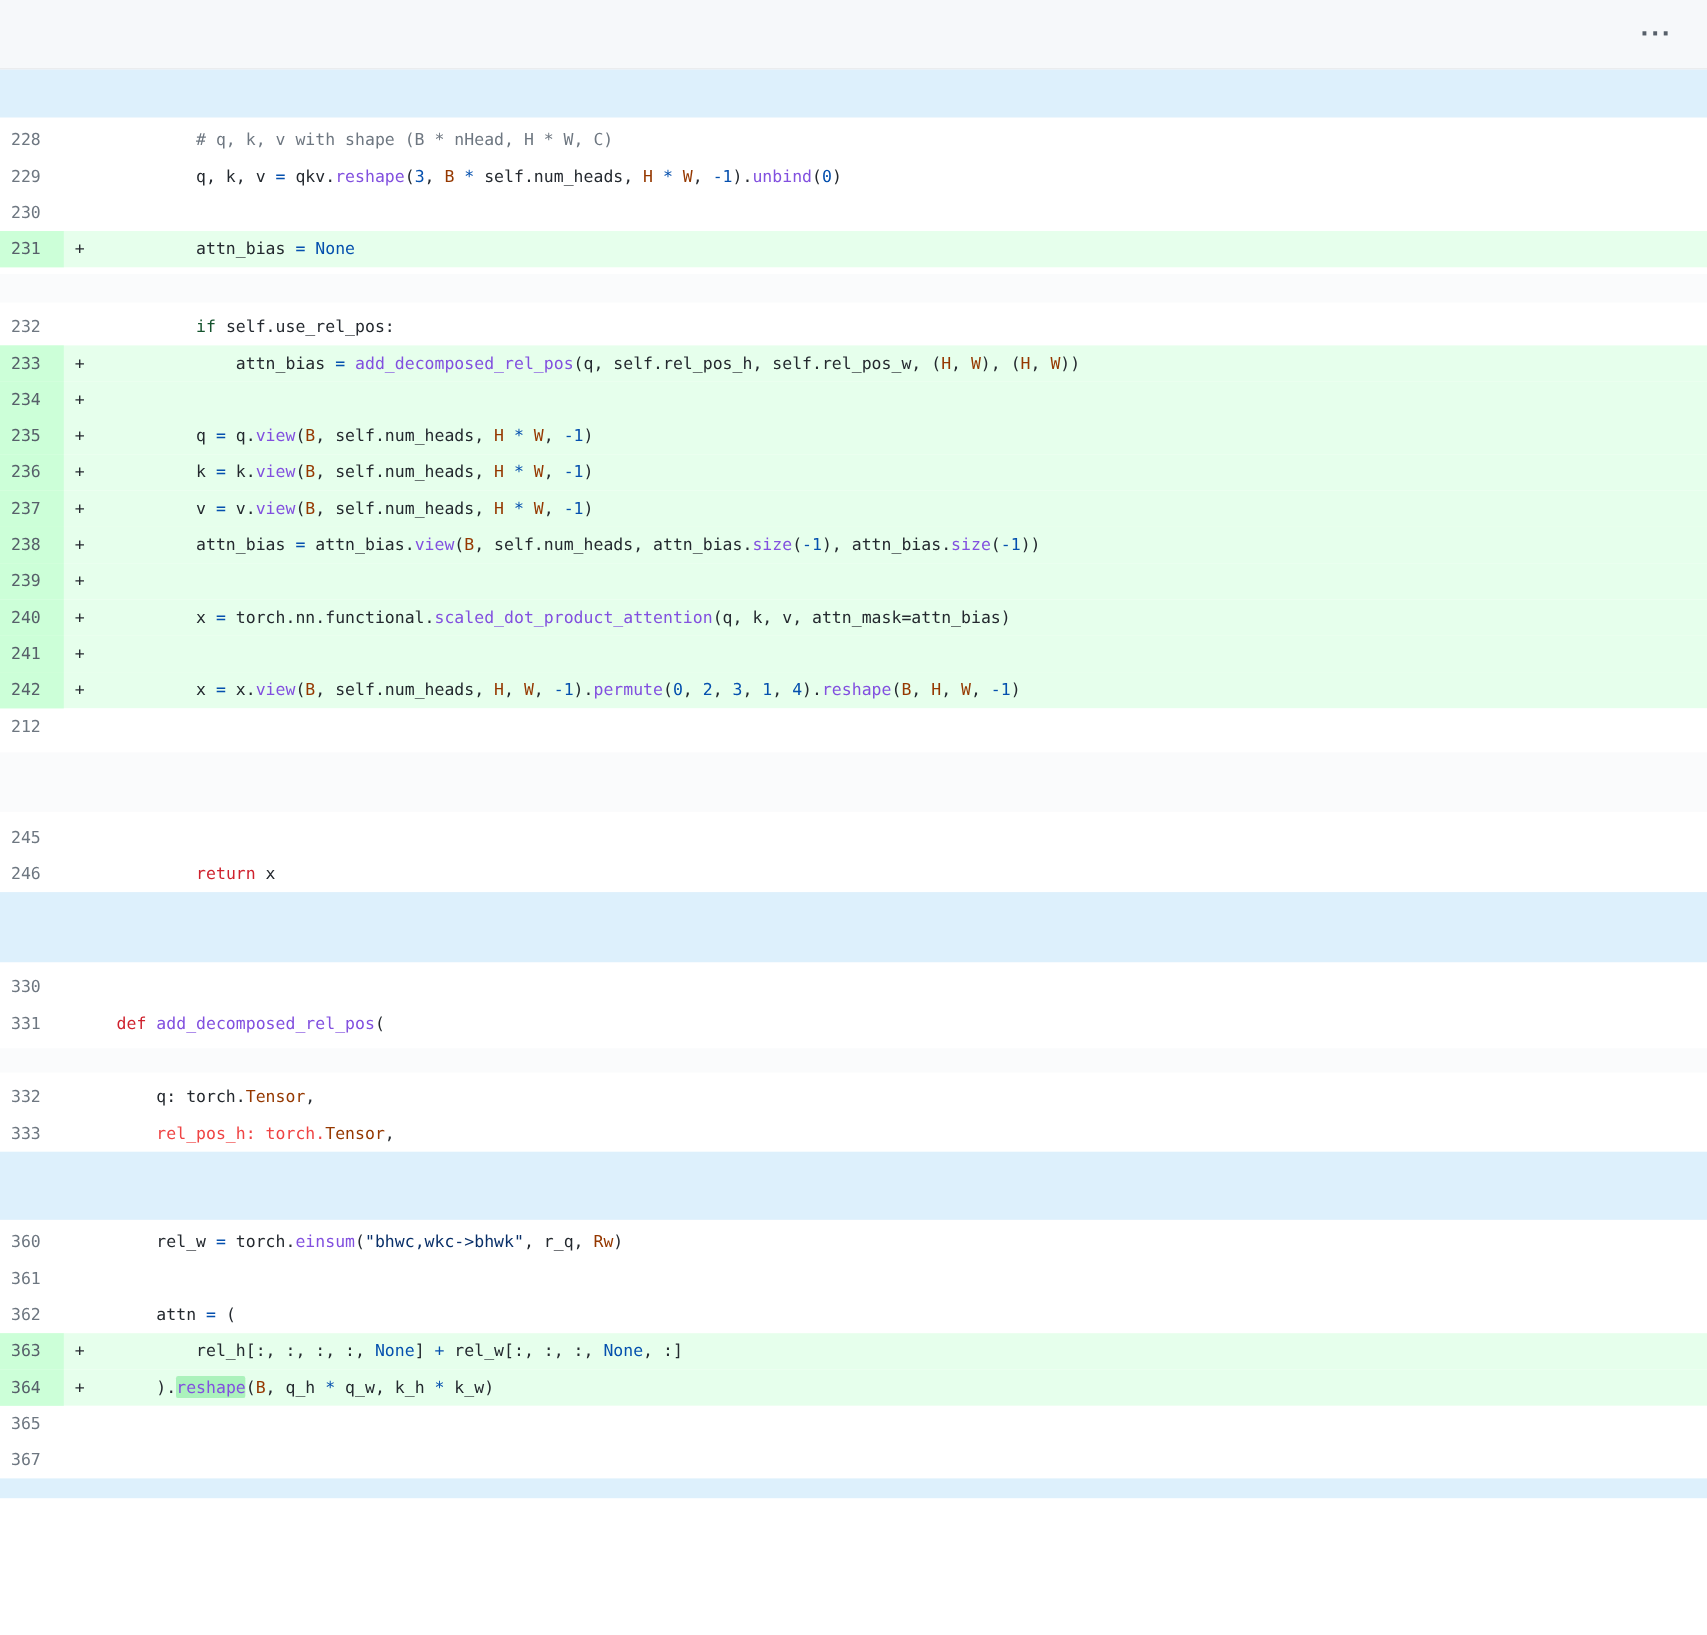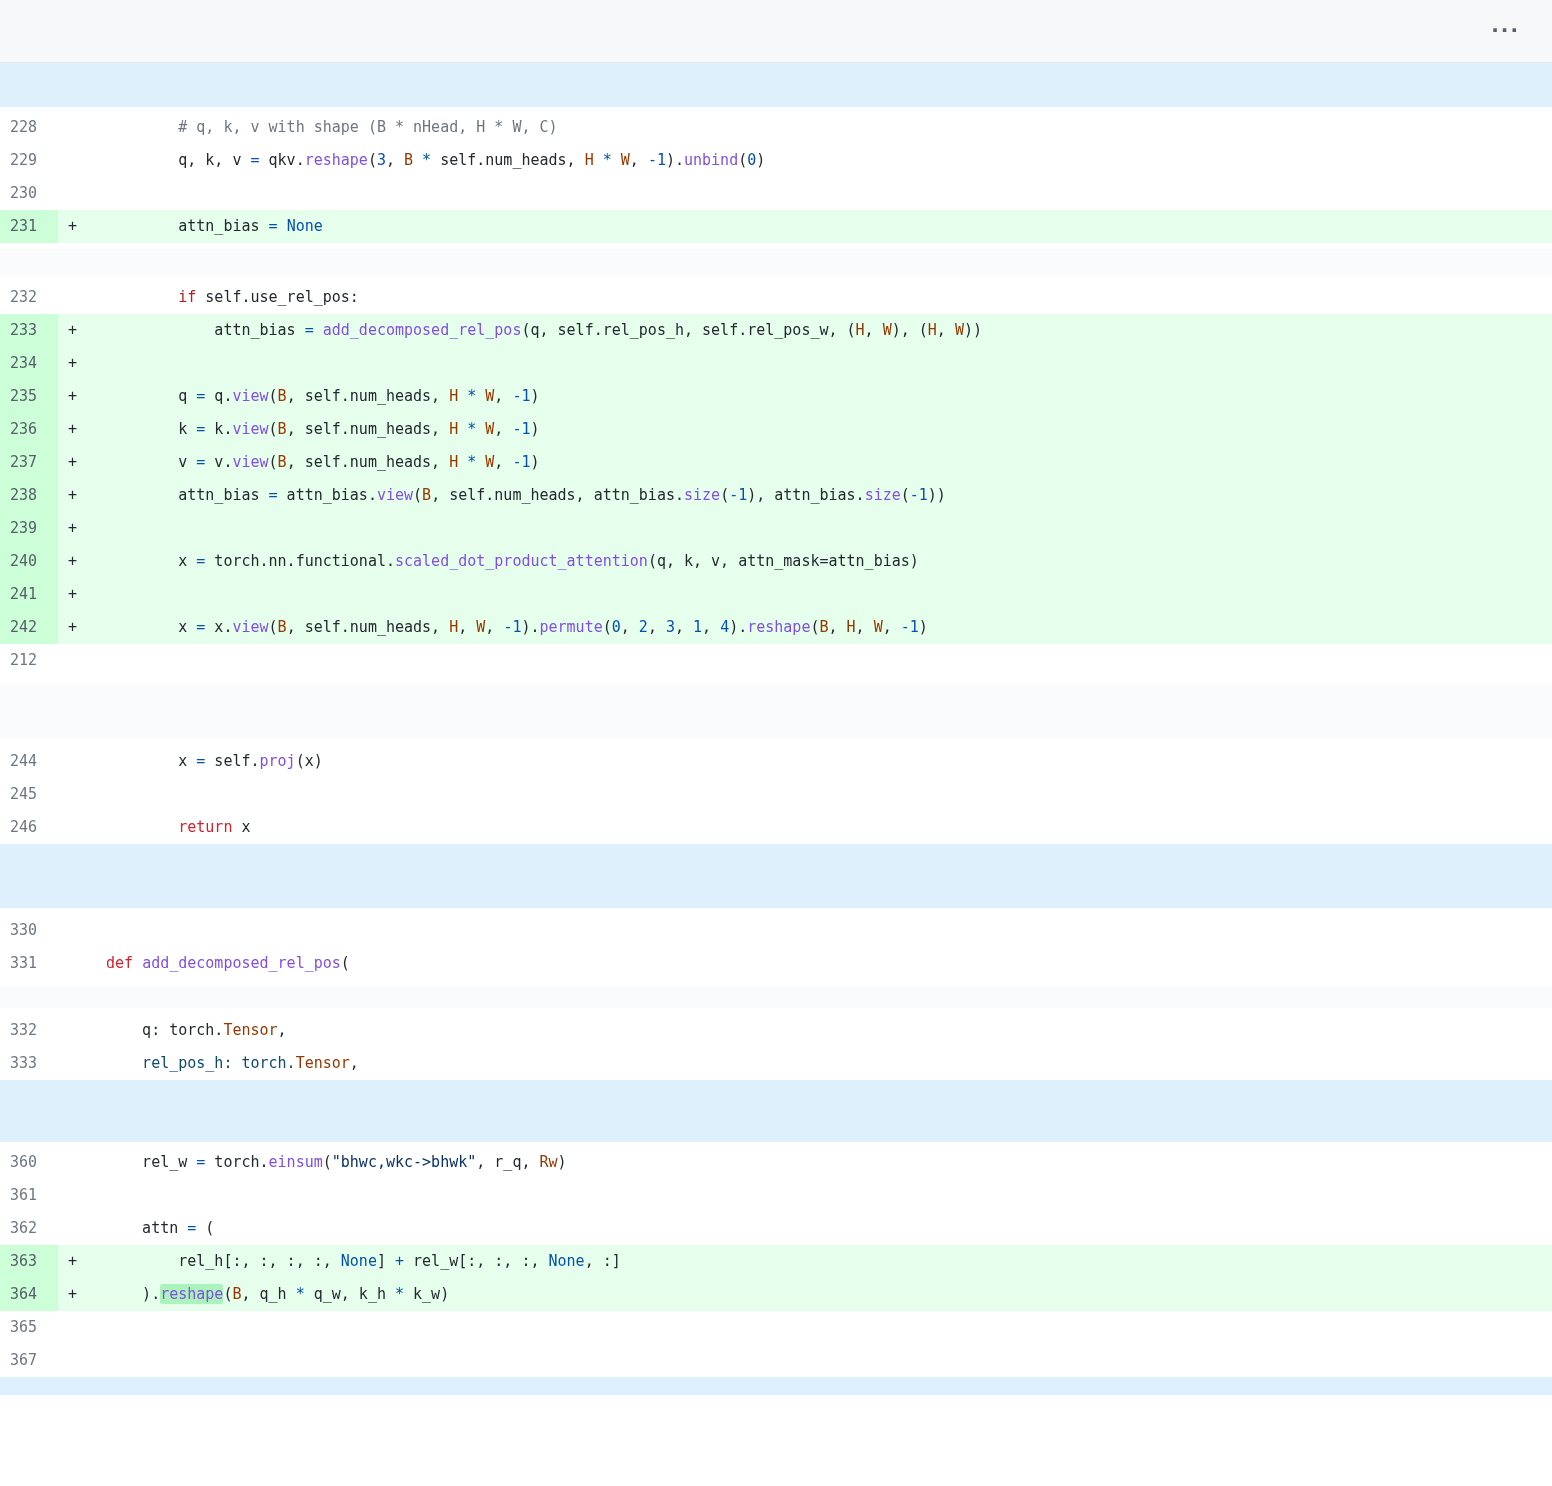--- a/index.html
+++ b/index.html
@@ -86,43 +86,42 @@
     <button class="kebab">···</button>
   </div>
   <div class="rows">
       <button class="expander" style="height: 44px; background: rgb(221, 240, 252);"></button>
       <div class="gap" style="height: 4px;"></div>
       <div class="row"><div class="num">228</div><div class="mark"></div><div class="code"><span style="color: rgb(110, 119, 129);">        # q, k, v with shape (B * nHead, H * W, C)</span></div></div>
       <div class="row"><div class="num">229</div><div class="mark"></div><div class="code"><span style="color: rgb(36, 41, 47);">        q, k, v </span><span style="color: rgb(5, 80, 174);">=</span><span style="color: rgb(36, 41, 47);"> qkv.</span><span style="color: rgb(130, 80, 223);">reshape</span><span style="color: rgb(36, 41, 47);">(</span><span style="color: rgb(5, 80, 174);">3</span><span style="color: rgb(36, 41, 47);">, </span><span style="color: rgb(149, 56, 0);">B</span><span style="color: rgb(36, 41, 47);"> </span><span style="color: rgb(5, 80, 174);">*</span><span style="color: rgb(36, 41, 47);"> self.num_heads, </span><span style="color: rgb(149, 56, 0);">H</span><span style="color: rgb(36, 41, 47);"> </span><span style="color: rgb(5, 80, 174);">*</span><span style="color: rgb(36, 41, 47);"> </span><span style="color: rgb(149, 56, 0);">W</span><span style="color: rgb(36, 41, 47);">, </span><span style="color: rgb(5, 80, 174);">-1</span><span style="color: rgb(36, 41, 47);">).</span><span style="color: rgb(130, 80, 223);">unbind</span><span style="color: rgb(36, 41, 47);">(</span><span style="color: rgb(5, 80, 174);">0</span><span style="color: rgb(36, 41, 47);">)</span></div></div>
       <div class="row"><div class="num">230</div><div class="mark"></div><div class="code"></div></div>
       <div class="row added"><div class="num">231</div><div class="mark">+</div><div class="code"><span style="color: rgb(36, 41, 47);">        attn_bias </span><span style="color: rgb(5, 80, 174);">=</span><span style="color: rgb(36, 41, 47);"> </span><span style="color: rgb(5, 80, 174);">None</span></div></div>
       <div class="spacer" style="height: 26px; margin: 6px 0px; background: rgb(250, 251, 252);"></div>
-      <div class="row"><div class="num">232</div><div class="mark"></div><div class="code"><span style="color: rgb(36, 41, 47);">        </span><span style="color: #b91c1c;">if</span><span style="color: rgb(36, 41, 47);"> self.use_rel_pos:</span></div></div>
+      <div class="row"><div class="num">232</div><div class="mark"></div><div class="code"><span style="color: rgb(36, 41, 47);">        </span><span style="color: #14532d;">if</span><span style="color: rgb(36, 41, 47);"> self.use_rel_pos:</span></div></div>
       <div class="row added"><div class="num">233</div><div class="mark">+</div><div class="code"><span style="color: rgb(36, 41, 47);">            attn_bias </span><span style="color: rgb(5, 80, 174);">=</span><span style="color: rgb(36, 41, 47);"> </span><span style="color: rgb(130, 80, 223);">add_decomposed_rel_pos</span><span style="color: rgb(36, 41, 47);">(q, self.rel_pos_h, self.rel_pos_w, (</span><span style="color: rgb(149, 56, 0);">H</span><span style="color: rgb(36, 41, 47);">, </span><span style="color: rgb(149, 56, 0);">W</span><span style="color: rgb(36, 41, 47);">), (</span><span style="color: rgb(149, 56, 0);">H</span><span style="color: rgb(36, 41, 47);">, </span><span style="color: rgb(149, 56, 0);">W</span><span style="color: rgb(36, 41, 47);">))</span></div></div>
       <div class="row added"><div class="num">234</div><div class="mark">+</div><div class="code"></div></div>
       <div class="row added"><div class="num">235</div><div class="mark">+</div><div class="code"><span style="color: rgb(36, 41, 47);">        q </span><span style="color: rgb(5, 80, 174);">=</span><span style="color: rgb(36, 41, 47);"> q.</span><span style="color: rgb(130, 80, 223);">view</span><span style="color: rgb(36, 41, 47);">(</span><span style="color: rgb(149, 56, 0);">B</span><span style="color: rgb(36, 41, 47);">, self.num_heads, </span><span style="color: rgb(149, 56, 0);">H</span><span style="color: rgb(36, 41, 47);"> </span><span style="color: rgb(5, 80, 174);">*</span><span style="color: rgb(36, 41, 47);"> </span><span style="color: rgb(149, 56, 0);">W</span><span style="color: rgb(36, 41, 47);">, </span><span style="color: rgb(5, 80, 174);">-1</span><span style="color: rgb(36, 41, 47);">)</span></div></div>
       <div class="row added"><div class="num">236</div><div class="mark">+</div><div class="code"><span style="color: rgb(36, 41, 47);">        k </span><span style="color: rgb(5, 80, 174);">=</span><span style="color: rgb(36, 41, 47);"> k.</span><span style="color: rgb(130, 80, 223);">view</span><span style="color: rgb(36, 41, 47);">(</span><span style="color: rgb(149, 56, 0);">B</span><span style="color: rgb(36, 41, 47);">, self.num_heads, </span><span style="color: rgb(149, 56, 0);">H</span><span style="color: rgb(36, 41, 47);"> </span><span style="color: rgb(5, 80, 174);">*</span><span style="color: rgb(36, 41, 47);"> </span><span style="color: rgb(149, 56, 0);">W</span><span style="color: rgb(36, 41, 47);">, </span><span style="color: rgb(5, 80, 174);">-1</span><span style="color: rgb(36, 41, 47);">)</span></div></div>
       <div class="row added"><div class="num">237</div><div class="mark">+</div><div class="code"><span style="color: rgb(36, 41, 47);">        v </span><span style="color: rgb(5, 80, 174);">=</span><span style="color: rgb(36, 41, 47);"> v.</span><span style="color: rgb(130, 80, 223);">view</span><span style="color: rgb(36, 41, 47);">(</span><span style="color: rgb(149, 56, 0);">B</span><span style="color: rgb(36, 41, 47);">, self.num_heads, </span><span style="color: rgb(149, 56, 0);">H</span><span style="color: rgb(36, 41, 47);"> </span><span style="color: rgb(5, 80, 174);">*</span><span style="color: rgb(36, 41, 47);"> </span><span style="color: rgb(149, 56, 0);">W</span><span style="color: rgb(36, 41, 47);">, </span><span style="color: rgb(5, 80, 174);">-1</span><span style="color: rgb(36, 41, 47);">)</span></div></div>
       <div class="row added"><div class="num">238</div><div class="mark">+</div><div class="code"><span style="color: rgb(36, 41, 47);">        attn_bias </span><span style="color: rgb(5, 80, 174);">=</span><span style="color: rgb(36, 41, 47);"> attn_bias.</span><span style="color: rgb(130, 80, 223);">view</span><span style="color: rgb(36, 41, 47);">(</span><span style="color: rgb(149, 56, 0);">B</span><span style="color: rgb(36, 41, 47);">, self.num_heads, attn_bias.</span><span style="color: rgb(130, 80, 223);">size</span><span style="color: rgb(36, 41, 47);">(</span><span style="color: rgb(5, 80, 174);">-1</span><span style="color: rgb(36, 41, 47);">), attn_bias.</span><span style="color: rgb(130, 80, 223);">size</span><span style="color: rgb(36, 41, 47);">(</span><span style="color: rgb(5, 80, 174);">-1</span><span style="color: rgb(36, 41, 47);">))</span></div></div>
       <div class="row added"><div class="num">239</div><div class="mark">+</div><div class="code"></div></div>
       <div class="row added"><div class="num">240</div><div class="mark">+</div><div class="code"><span style="color: rgb(36, 41, 47);">        x </span><span style="color: rgb(5, 80, 174);">=</span><span style="color: rgb(36, 41, 47);"> torch.nn.functional.</span><span style="color: rgb(130, 80, 223);">scaled_dot_product_attention</span><span style="color: rgb(36, 41, 47);">(q, k, v, attn_mask=attn_bias)</span></div></div>
       <div class="row added"><div class="num">241</div><div class="mark">+</div><div class="code"></div></div>
       <div class="row added"><div class="num">242</div><div class="mark">+</div><div class="code"><span style="color: rgb(36, 41, 47);">        x </span><span style="color: rgb(5, 80, 174);">=</span><span style="color: rgb(36, 41, 47);"> x.</span><span style="color: rgb(130, 80, 223);">view</span><span style="color: rgb(36, 41, 47);">(</span><span style="color: rgb(149, 56, 0);">B</span><span style="color: rgb(36, 41, 47);">, self.num_heads, </span><span style="color: rgb(149, 56, 0);">H</span><span style="color: rgb(36, 41, 47);">, </span><span style="color: rgb(149, 56, 0);">W</span><span style="color: rgb(36, 41, 47);">, </span><span style="color: rgb(5, 80, 174);">-1</span><span style="color: rgb(36, 41, 47);">).</span><span style="color: rgb(130, 80, 223);">permute</span><span style="color: rgb(36, 41, 47);">(</span><span style="color: rgb(5, 80, 174);">0</span><span style="color: rgb(36, 41, 47);">, </span><span style="color: rgb(5, 80, 174);">2</span><span style="color: rgb(36, 41, 47);">, </span><span style="color: rgb(5, 80, 174);">3</span><span style="color: rgb(36, 41, 47);">, </span><span style="color: rgb(5, 80, 174);">1</span><span style="color: rgb(36, 41, 47);">, </span><span style="color: rgb(5, 80, 174);">4</span><span style="color: rgb(36, 41, 47);">).</span><span style="color: rgb(130, 80, 223);">reshape</span><span style="color: rgb(36, 41, 47);">(</span><span style="color: rgb(149, 56, 0);">B</span><span style="color: rgb(36, 41, 47);">, </span><span style="color: rgb(149, 56, 0);">H</span><span style="color: rgb(36, 41, 47);">, </span><span style="color: rgb(149, 56, 0);">W</span><span style="color: rgb(36, 41, 47);">, </span><span style="color: rgb(5, 80, 174);">-1</span><span style="color: rgb(36, 41, 47);">)</span></div></div>
       <div class="row"><div class="num">212</div><div class="mark"></div><div class="code"></div></div>
       <div class="spacer" style="height: 54px; margin: 7px 0px; background: rgb(250, 251, 252);"></div>
-      <div class="row"><div class="num">244</div><div class="mark"></div><div class="code"><span style="color: rgb(36, 41, 47);">        x </span><span style="color: rgb(5, 80, 174);">=</span><span style="color: rgb(36, 41, 47);"> self.</span><span style="color: rgb(130, 80, 223);">proj</span><span style="color: rgb(36, 41, 47);">(x)</span></div></div>
       <div class="row"><div class="num">245</div><div class="mark"></div><div class="code"></div></div>
       <div class="row"><div class="num">246</div><div class="mark"></div><div class="code"><span style="color: rgb(36, 41, 47);">        </span><span style="color: rgb(207, 34, 46);">return</span><span style="color: rgb(36, 41, 47);"> x</span></div></div>
       <button class="expander" style="height: 64px; background: rgb(221, 240, 252);"></button>
       <div class="gap" style="height: 6px;"></div>
       <div class="row"><div class="num">330</div><div class="mark"></div><div class="code"></div></div>
       <div class="row"><div class="num">331</div><div class="mark"></div><div class="code"><span style="color: rgb(207, 34, 46);">def</span><span style="color: rgb(36, 41, 47);"> </span><span style="color: rgb(130, 80, 223);">add_decomposed_rel_pos</span><span style="color: rgb(36, 41, 47);">(</span></div></div>
       <div class="spacer" style="height: 22px; margin: 6px 0px; background: rgb(250, 251, 252);"></div>
       <div class="row"><div class="num">332</div><div class="mark"></div><div class="code"><span style="color: rgb(36, 41, 47);">    q: torch.</span><span style="color: rgb(149, 56, 0);">Tensor</span><span style="color: rgb(36, 41, 47);">,</span></div></div>
-      <div class="row"><div class="num">333</div><div class="mark"></div><div class="code"><span style="color: #0c4a6e; text-align: right;">    rel_pos_h: torch.</span><span style="color: rgb(149, 56, 0);">Tensor</span><span style="color: rgb(36, 41, 47);">,</span></div></div>
+      <div class="row"><div class="num">333</div><div class="mark"></div><div class="code"><span style="color: #ef4444; text-align: right;">    rel_pos_h: torch.</span><span style="color: rgb(149, 56, 0);">Tensor</span><span style="color: rgb(36, 41, 47);">,</span></div></div>
       <button class="expander" style="height: 62px; background: rgb(221, 240, 252);"></button>
       <div class="gap" style="height: 4px;"></div>
       <div class="row"><div class="num">360</div><div class="mark"></div><div class="code"><span style="color: rgb(36, 41, 47);">    rel_w </span><span style="color: rgb(5, 80, 174);">=</span><span style="color: rgb(36, 41, 47);"> torch.</span><span style="color: rgb(130, 80, 223);">einsum</span><span style="color: rgb(36, 41, 47);">(</span><span style="color: rgb(10, 48, 105);">"bhwc,wkc-&gt;bhwk"</span><span style="color: rgb(36, 41, 47);">, r_q, </span><span style="color: rgb(149, 56, 0);">Rw</span><span style="color: rgb(36, 41, 47);">)</span></div></div>
       <div class="row"><div class="num">361</div><div class="mark"></div><div class="code"></div></div>
       <div class="row"><div class="num">362</div><div class="mark"></div><div class="code"><span style="color: rgb(36, 41, 47);">    attn </span><span style="color: rgb(5, 80, 174);">=</span><span style="color: rgb(36, 41, 47);"> (</span></div></div>
       <div class="row added"><div class="num">363</div><div class="mark">+</div><div class="code"><span style="color: rgb(36, 41, 47);">        rel_h[:, :, :, :, </span><span style="color: rgb(5, 80, 174);">None</span><span style="color: rgb(36, 41, 47);">] </span><span style="color: rgb(5, 80, 174);">+</span><span style="color: rgb(36, 41, 47);"> rel_w[:, :, :, </span><span style="color: rgb(5, 80, 174);">None</span><span style="color: rgb(36, 41, 47);">, :]</span></div></div>
       <div class="row added"><div class="num">364</div><div class="mark">+</div><div class="code"><span style="color: rgb(36, 41, 47);">    ).</span><span class="em" style="color: rgb(130, 80, 223); background: rgb(171, 242, 188);">reshape</span><span style="color: rgb(36, 41, 47);">(</span><span style="color: rgb(149, 56, 0);">B</span><span style="color: rgb(36, 41, 47);">, q_h </span><span style="color: rgb(5, 80, 174);">*</span><span style="color: rgb(36, 41, 47);"> q_w, k_h </span><span style="color: rgb(5, 80, 174);">*</span><span style="color: rgb(36, 41, 47);"> k_w)</span></div></div>
       <div class="row"><div class="num">365</div><div class="mark"></div><div class="code"></div></div>
       <div class="row"><div class="num">367</div><div class="mark"></div><div class="code"></div></div>
       <button class="expander" style="height: 18px; background: rgb(221, 240, 252);"></button>

